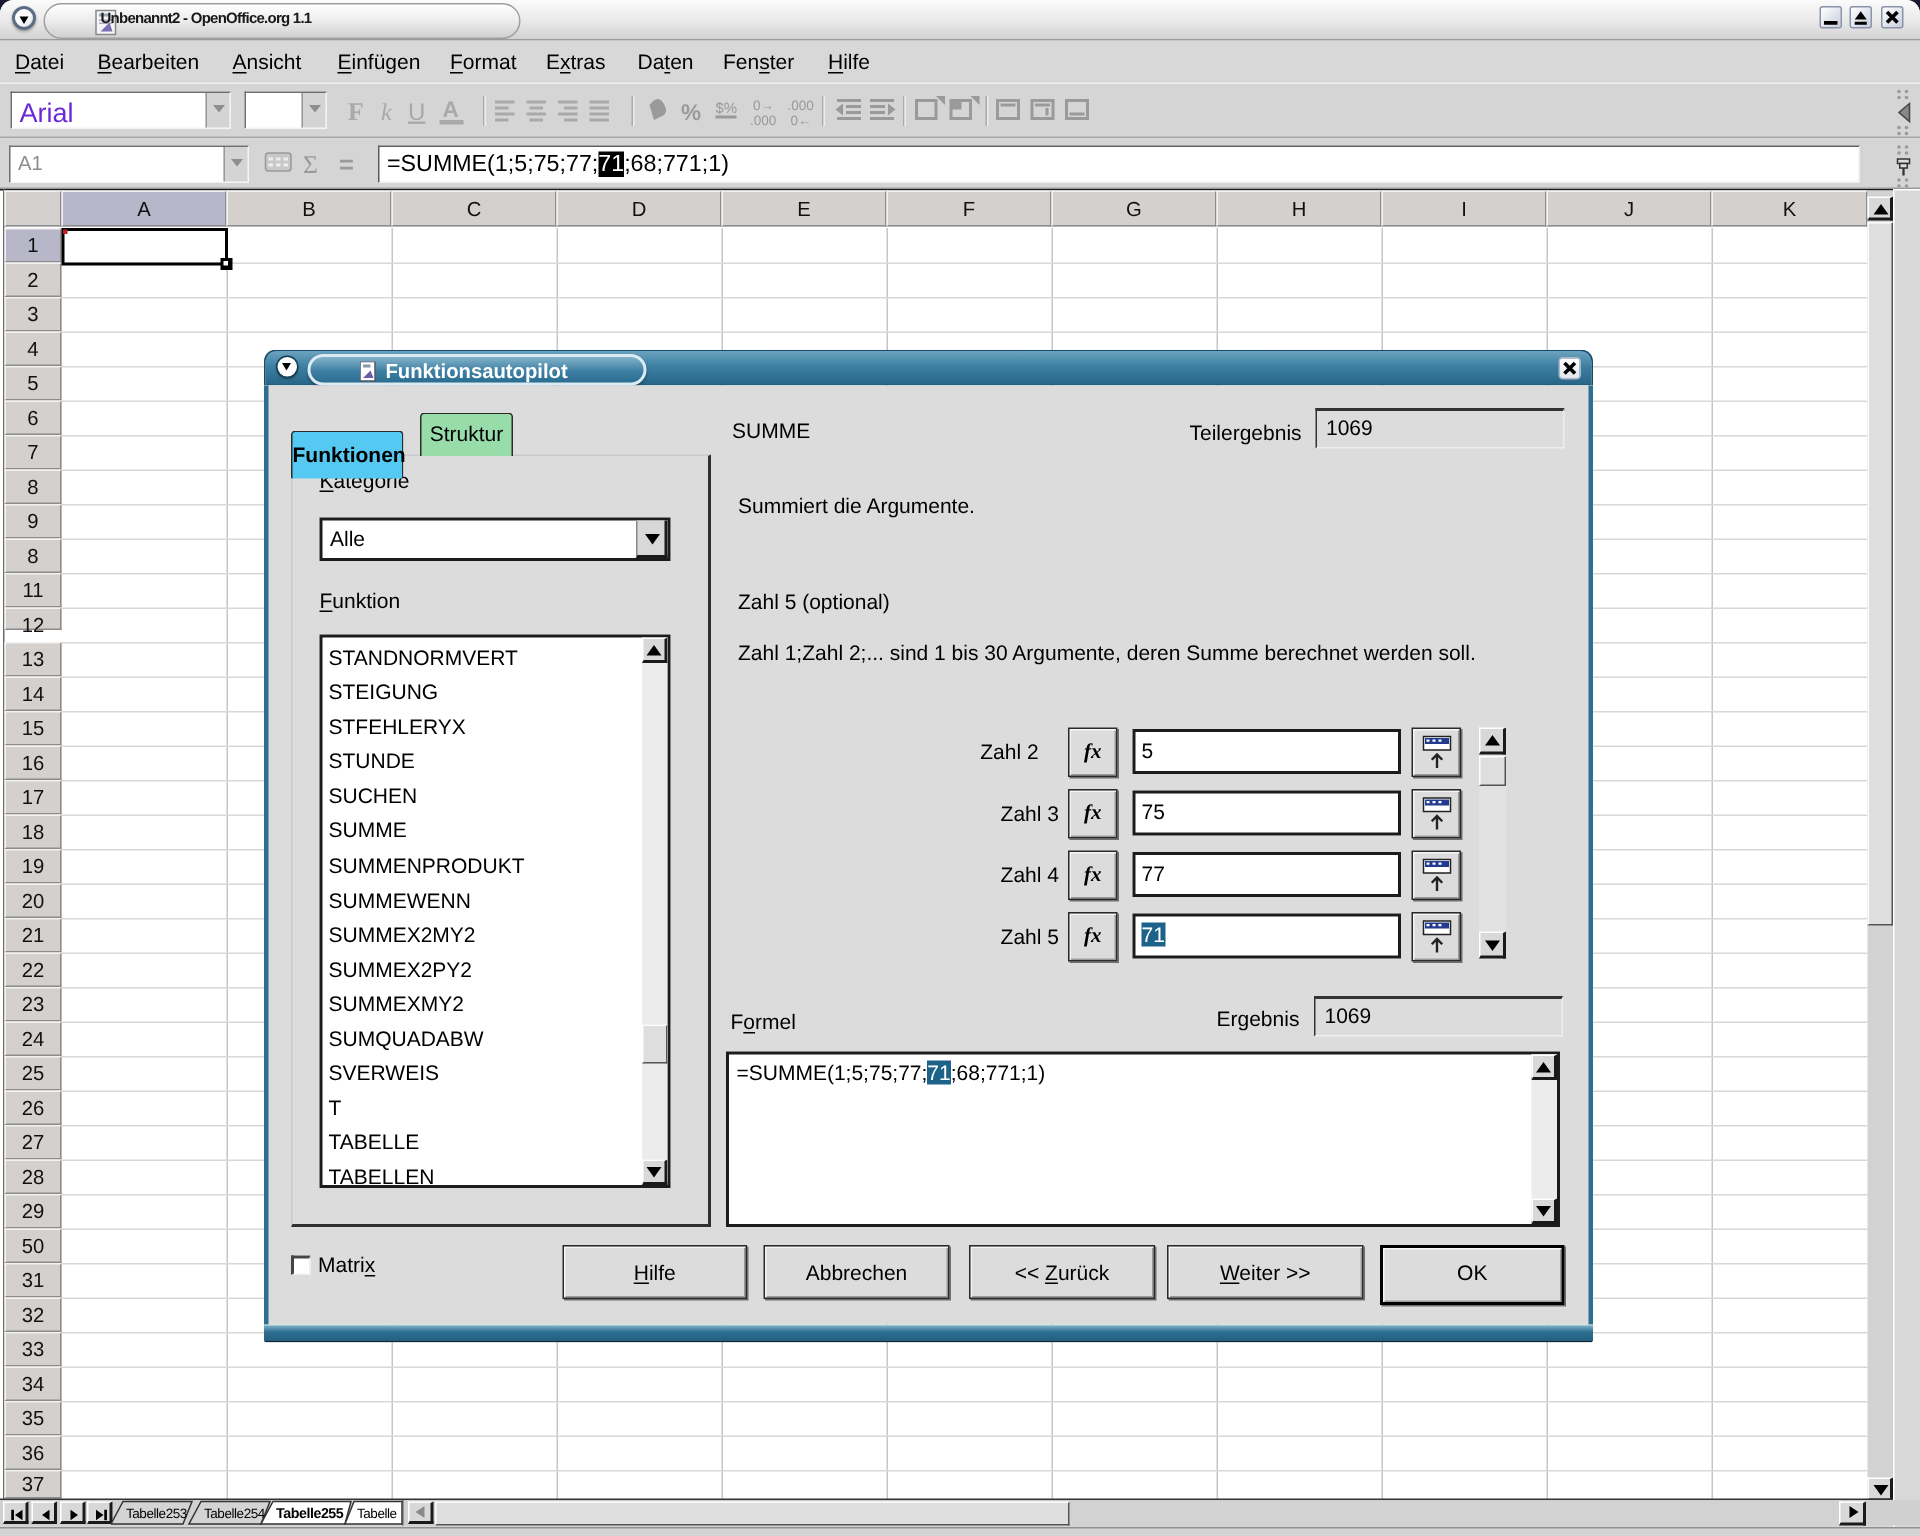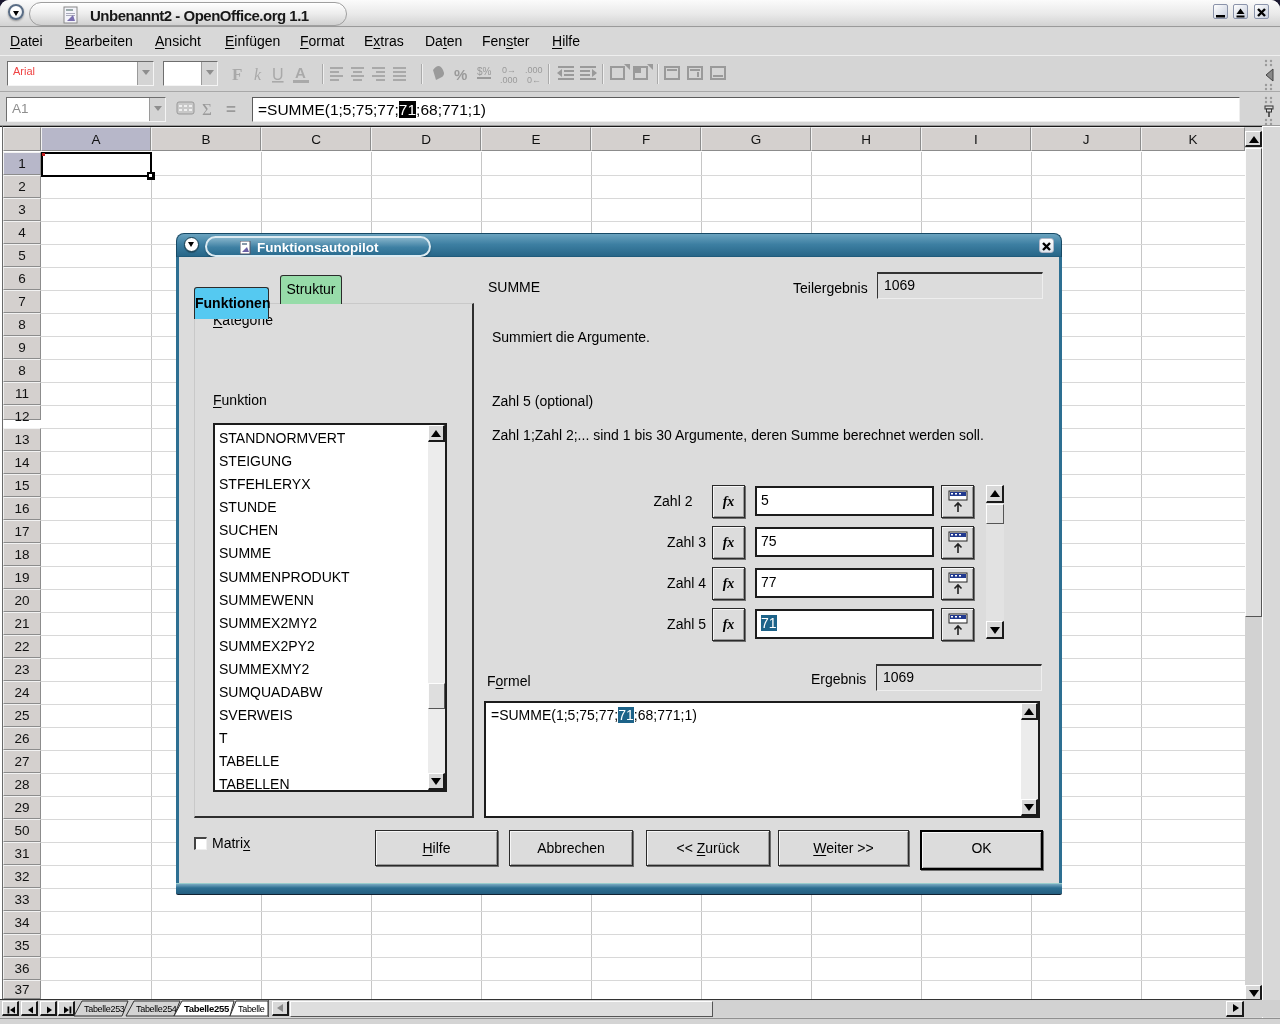--- a/index.html
+++ b/index.html
@@ -4,21 +4,21 @@
 *{margin:0;padding:0;box-sizing:border-box}
 html,body{width:1280px;height:1024px;overflow:hidden;background:#1a1830;font-family:"Liberation Sans",sans-serif}
 .abs{position:absolute}
 #win{position:absolute;left:0;top:0;width:1280px;height:1024px;background:#d6d6d6;border-radius:9px 9px 0 0}
 
 #tbar{position:absolute;left:0;top:0;width:1280px;height:27px;background:linear-gradient(#fbfbfb,#e9e9e9 55%,#d2d2d2);border-radius:9px 9px 0 0;border-bottom:1px solid #9a9a9a}
 #circbtn{position:absolute;left:8px;top:4px;width:16px;height:16px;border-radius:50%;background:radial-gradient(circle at 35% 30%,#ffffff 45%,#cdd6e0);border:2px solid #5a6d85;box-shadow:0 1px 2px rgba(0,0,0,.35)}
 #circbtn:after{content:"";position:absolute;left:3px;top:4.5px;border-left:3.5px solid transparent;border-right:3.5px solid transparent;border-top:5px solid #000}
 #tpill{position:absolute;left:29px;top:2px;width:318px;height:24px;border-radius:12px;background:linear-gradient(#ffffff,#ececec 50%,#d0d0d0);border:1px solid #9f9f9f;box-shadow:inset 0 1px 0 #fff}
 #tpill .ticon{position:absolute;left:33px;top:3px}
-#tpill .ttext{position:absolute;left:60px;top:3.5px;font-size:15px;font-weight:bold;color:#181818;white-space:nowrap;letter-spacing:-0.5px}
+#tpill .ttext{position:absolute;left:37px;top:3.5px;font-size:10px;font-weight:bold;color:#181818;white-space:nowrap;letter-spacing:-0.5px}
 .winbtn{position:absolute;top:4px;width:15px;height:15px;border:1px solid #8a93aa;border-radius:2px;background:linear-gradient(135deg,#ffffff,#c7cedd)}
 
 #menubar{position:absolute;left:0;top:28px;width:1280px;height:27px;background:#d8d8d8;font-size:14px;color:#000}
 #menubar span{position:absolute;top:5px;white-space:nowrap}
 
 #toolbar{position:absolute;left:0;top:55px;width:1280px;height:37px;background:#d5d5d5;border-top:1px solid #efefef;border-bottom:1px solid #a8a8a8}
 .combo{position:absolute;background:#fff;border-top:1px solid #6e6e6e;border-left:1px solid #6e6e6e;border-bottom:1px solid #f4f4f4;border-right:1px solid #f4f4f4}
 .combo .cbtn{position:absolute;right:0;top:0;bottom:0;width:16px;background:#d4d4d4;border-left:1px solid #9a9a9a}
 .combo .cbtn:after{content:"";position:absolute;left:4px;top:8px;border-left:4px solid transparent;border-right:4px solid transparent;border-top:5px solid #8e8e8e}
 
@@ -84,21 +84,21 @@
   <span style="left:225px"><u>E</u>infügen</span>
   <span style="left:300px"><u>F</u>ormat</span>
   <span style="left:364px">E<u>x</u>tras</span>
   <span style="left:425px">Da<u>t</u>en</span>
   <span style="left:482px">Fen<u>s</u>ter</span>
   <span style="left:552px"><u>H</u>ilfe</span>
 </div>
 
 <div id="toolbar">
   <div class="combo" style="left:7px;top:5px;width:147px;height:25px">
-      <span style="position:absolute;left:5px;top:3px;font-size:11px;color:#ef4444">Arial</span>
+      <span style="position:absolute;left:5px;top:3px;font-size:18px;color:#6d28d9">Arial</span>
       <span class="cbtn"></span>
     </div>
   <div class="combo" style="left:163px;top:5px;width:55px;height:25px">
       <span class="cbtn"></span>
     </div>
   <svg class="abs" style="left:228px;top:4px" width="510" height="28">
     <g fill="#a9a9a9" stroke="none">
       <text x="4" y="20" font-size="17" font-family="Liberation Serif,serif" font-weight="bold">F</text>
       <text x="26" y="20" font-size="16" font-family="Liberation Serif,serif" font-style="italic">k</text>
       <text x="44" y="20" font-size="16" text-decoration="underline">U</text>
@@ -359,20 +359,25 @@
           <path d="M3 3 L10 10 M10 3 L3 10" stroke="#000" stroke-width="2.4"></path>
         </svg></div>
   </div>
   <div id="dlgbody">
 
     <div class="tab" style="left:15px;top:30px;width:75px;height:32px;background:#55c9f1;font-weight:bold;line-height:30px;z-index:3">Funktionen</div>
     <div class="tab" style="left:101px;top:18px;width:62px;height:29px;background:#97dca9;line-height:27px;z-index:2">Struktur</div>
 
     <div style="position:absolute;left:15px;top:46px;width:280px;height:515px;border-top:1px solid #c9c9c9;border-left:1px solid #c9c9c9;border-right:2px solid #2f2f2f;border-bottom:2px solid #2f2f2f"></div>
     <div class="lbl" style="left:34px;top:55px"><u>K</u>ategorie</div>
+    <div class="field" style="left:34px;top:88px;width:234px;height:29px;border-width:2px">
+      <span style="position:absolute;left:5px;top:4px">Alle</span>
+      <span class="sbbtn" style="right:0;top:0;width:21px;height:25px;border-top:none;border-left:1px solid #888"></span>
+      <span class="tri" style="right:5px;top:9px;border-left:5px solid transparent;border-right:5px solid transparent;border-top:7px solid #000"></span>
+    </div>
     <div class="lbl" style="left:34px;top:135px"><u>F</u>unktion</div>
     <div class="field" id="flist" style="left:34px;top:166px;width:234px;height:369px;border-width:2px;overflow:hidden">
       <div style="position:absolute;left:4px;top:2px;line-height:23.1px;font-size:14px">STANDNORMVERT<br>STEIGUNG<br>STFEHLERYX<br>STUNDE<br>SUCHEN<br>SUMME<br>SUMMENPRODUKT<br>SUMMEWENN<br>SUMMEX2MY2<br>SUMMEX2PY2<br>SUMMEXMY2<br>SUMQUADABW<br>SVERWEIS<br>T<br>TABELLE<br>TABELLEN</div>
       <div class="sbtrough" style="right:0;top:0;width:17px;height:365px;background:#ececec"></div>
       <div class="sbbtn" style="right:0;top:0;width:17px;height:17px"></div>
       <span class="tri" style="right:4px;top:5px;border-left:5px solid transparent;border-right:5px solid transparent;border-bottom:7px solid #000"></span>
       <div class="sbthumb" style="right:0;top:258px;width:17px;height:26px"></div>
       <div class="sbbtn" style="right:0;bottom:0;width:17px;height:17px"></div>
       <span class="tri" style="right:4px;bottom:5px;border-left:5px solid transparent;border-right:5px solid transparent;border-top:7px solid #000"></span>
     </div>

